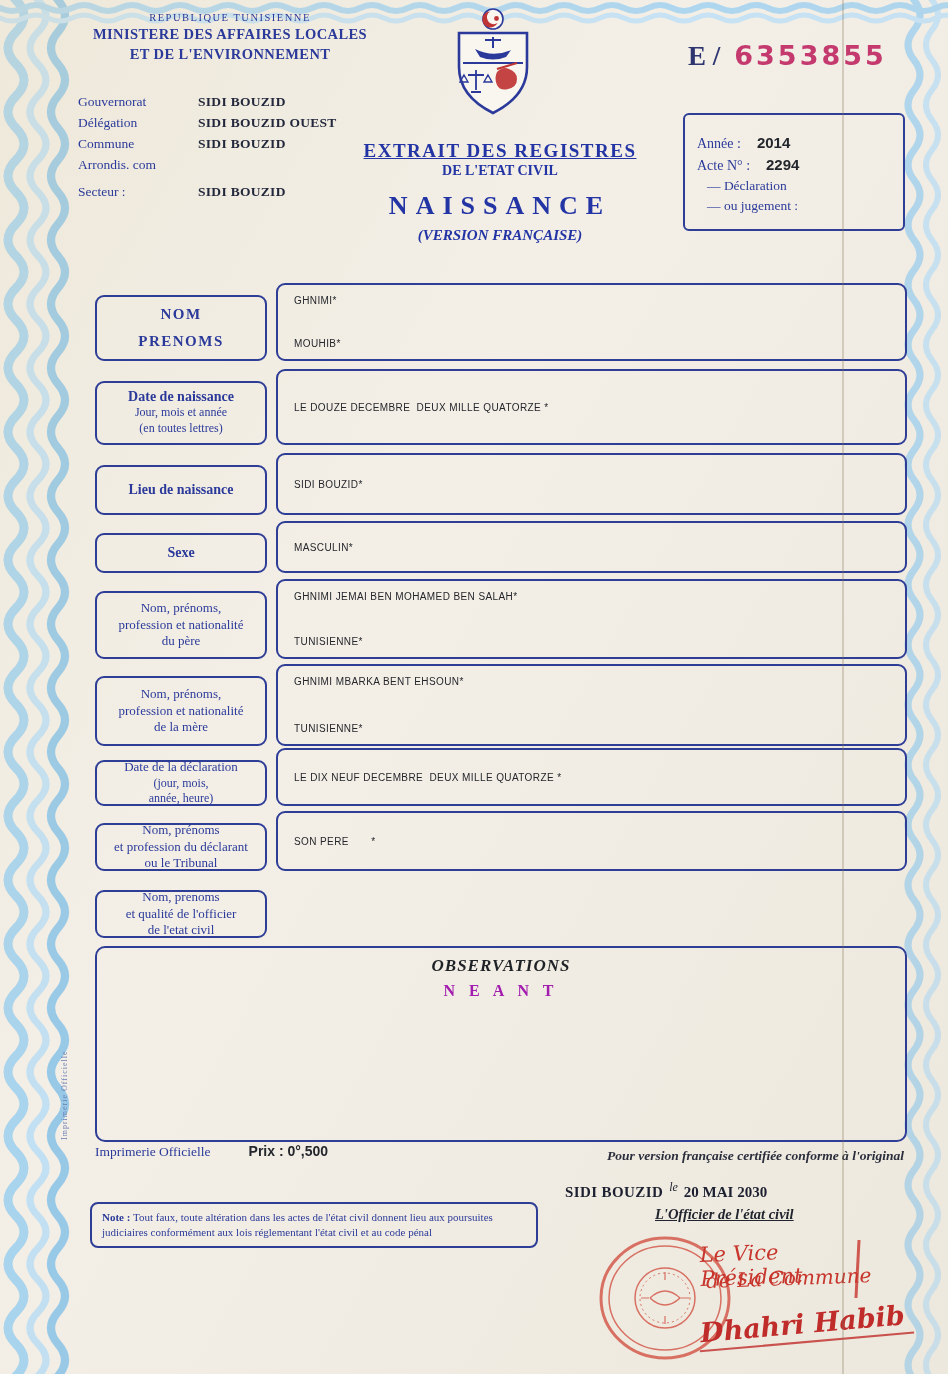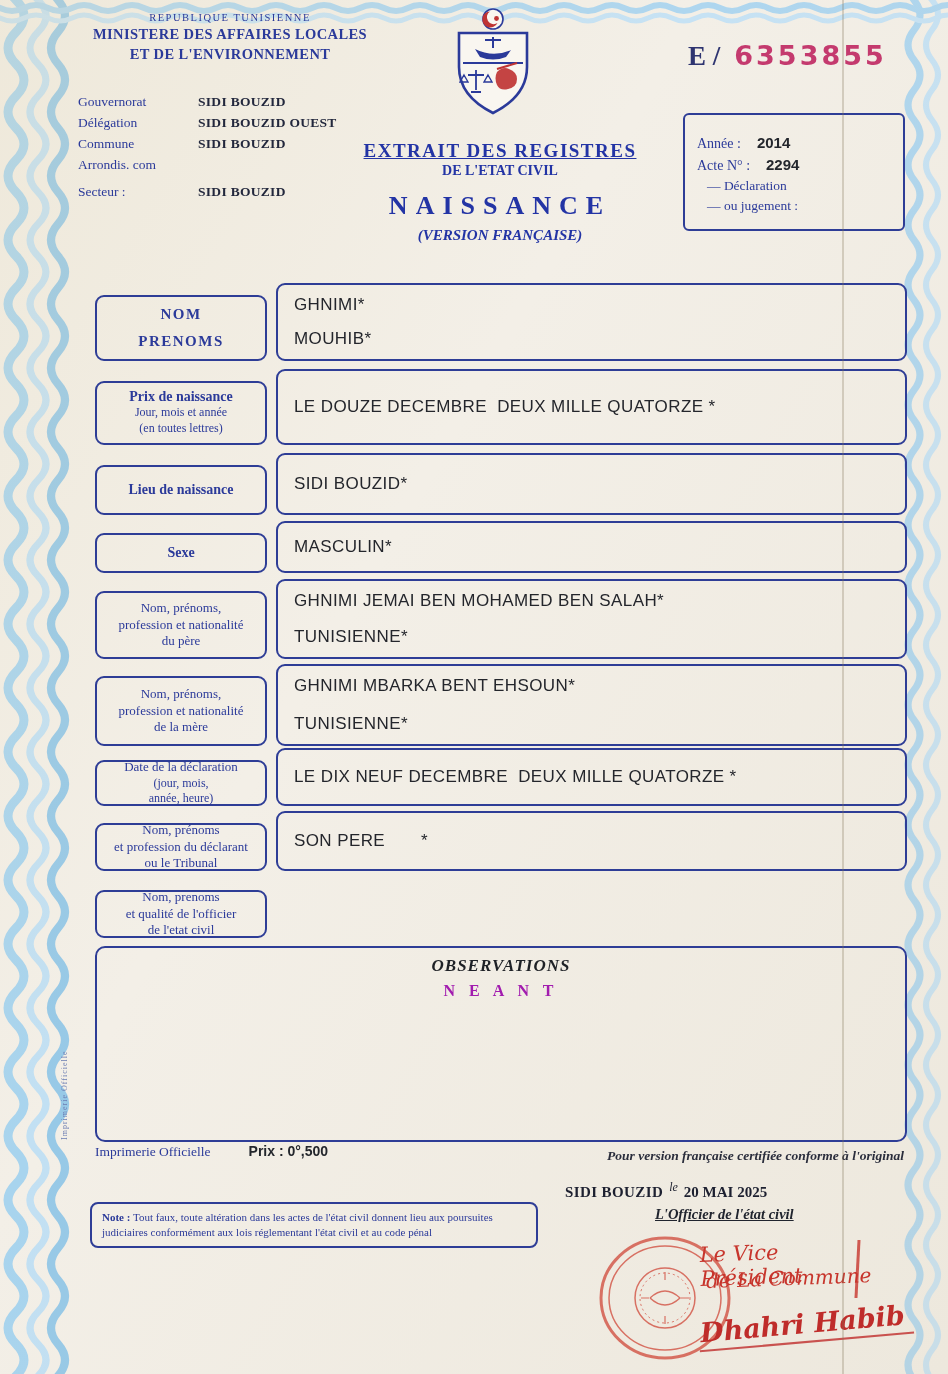--- a/index.html
+++ b/index.html
@@ -45,21 +45,21 @@
          text-align:center;padding:4px 6px;margin-top:12px;}
   .vcell{flex:1;display:flex;flex-direction:column;justify-content:center;padding:6px 8px 6px 16px;}
   .vcell.two{justify-content:space-between;padding-top:10px;padding-bottom:10px;}
   .r1{height:78px;margin-bottom:8px}.r2{height:76px;margin-bottom:8px}.r3{height:62px;margin-bottom:6px}
   .r4{height:52px;margin-bottom:6px}.r5{height:80px;margin-bottom:5px}.r6{height:82px;margin-bottom:2px}
   .r7{height:58px;margin-bottom:5px}.r8{height:60px;margin-bottom:7px}.r9{height:60px;margin-bottom:8px}
   .lab-b{font-weight:bold;color:#2b3a9a;font-size:14px;}
   .r1 .lab-b{font-size:15px;letter-spacing:1.5px;margin:5px 0;}
   .lab{color:#2b3a9a;font-size:13px;line-height:1.3;}
   .lab-s{color:#2b3a9a;font-size:12px;line-height:1.3;}
-  .val{font-family:"Liberation Sans",sans-serif;font-size:17px;color:#24262c;letter-spacing:.4px;}
+  .val{font-family:"Liberation Sans",sans-serif;font-size:10px;color:#24262c;letter-spacing:.4px;}
   .obs{height:196px;border:2px solid #2e3d96;border-radius:10px;box-sizing:border-box;text-align:center;padding-top:8px;}
   .obs-title{font-weight:bold;font-style:italic;font-size:17px;color:#1e2126;letter-spacing:1px;}
   .obs-val{font-weight:bold;font-size:16px;color:#a21caf;letter-spacing:5px;margin-top:6px;}
 
   
   .certified{position:absolute;right:44px;top:1148px;font-style:italic;font-weight:bold;font-size:13.5px;color:#2a2d3c;z-index:2;}
   .printer-line{position:absolute;left:95px;top:1142px;z-index:2;}
   .printer-line .p1{color:#2b3a9a;font-size:13.5px;}
   .printer-line .p2{font-weight:bold;color:#23262c;font-size:14px;margin-left:34px;font-family:"Liberation Sans",sans-serif;}
   .date-line{position:absolute;left:565px;top:1180px;z-index:2;font-size:15px;color:#1d2030;}
@@ -160,21 +160,21 @@
         <div class="lab-b">PRENOMS</div>
       </div>
       <div class="cellb vcell two">
         <div class="val">GHNIMI*</div>
         <div class="val">MOUHIB*</div>
       </div>
     </div>
 
     <div class="frow r2">
       <div class="cellb lcell">
-        <div class="lab-b">Prix de naissance</div>
+        <div class="lab-b">Date de naissance</div>
         <div class="lab-s">Jour, mois et année</div>
         <div class="lab-s">(en toutes lettres)</div>
       </div>
       <div class="cellb vcell">
         <div class="val">LE DOUZE DECEMBRE &nbsp;DEUX MILLE QUATORZE *</div>
       </div>
     </div>
 
     <div class="frow r3">
       <div class="cellb lcell">
@@ -255,21 +255,21 @@
   </div>
 
   <div class="certified">Pour version française certifiée conforme à l'original</div>
 
   <div class="printer-line">
     <span class="p1">Imprimerie Officielle</span>
     <span class="p2">Prix : 0°,500</span>
   </div>
 
   <div class="date-line">
-    <span class="place">SIDI BOUZID</span><span class="le">le</span><span class="dt">20  MAI 2025</span>
+    <span class="place">SIDI BOUZID</span><span class="le">le</span><span class="dt">20  MAI 2030</span>
   </div>
 
   <div class="officer">L'Officier de l'état civil</div>
 
   <div class="note-box">
     <span class="nl">Note :</span>
     <span>Tout faux, toute altération dans les actes de l'état civil donnent lieu aux poursuites judiciaires conformément aux lois réglementant l'état civil et au code pénal</span>
   </div>
 
   <div class="side-text">Imprimerie Officielle</div>

